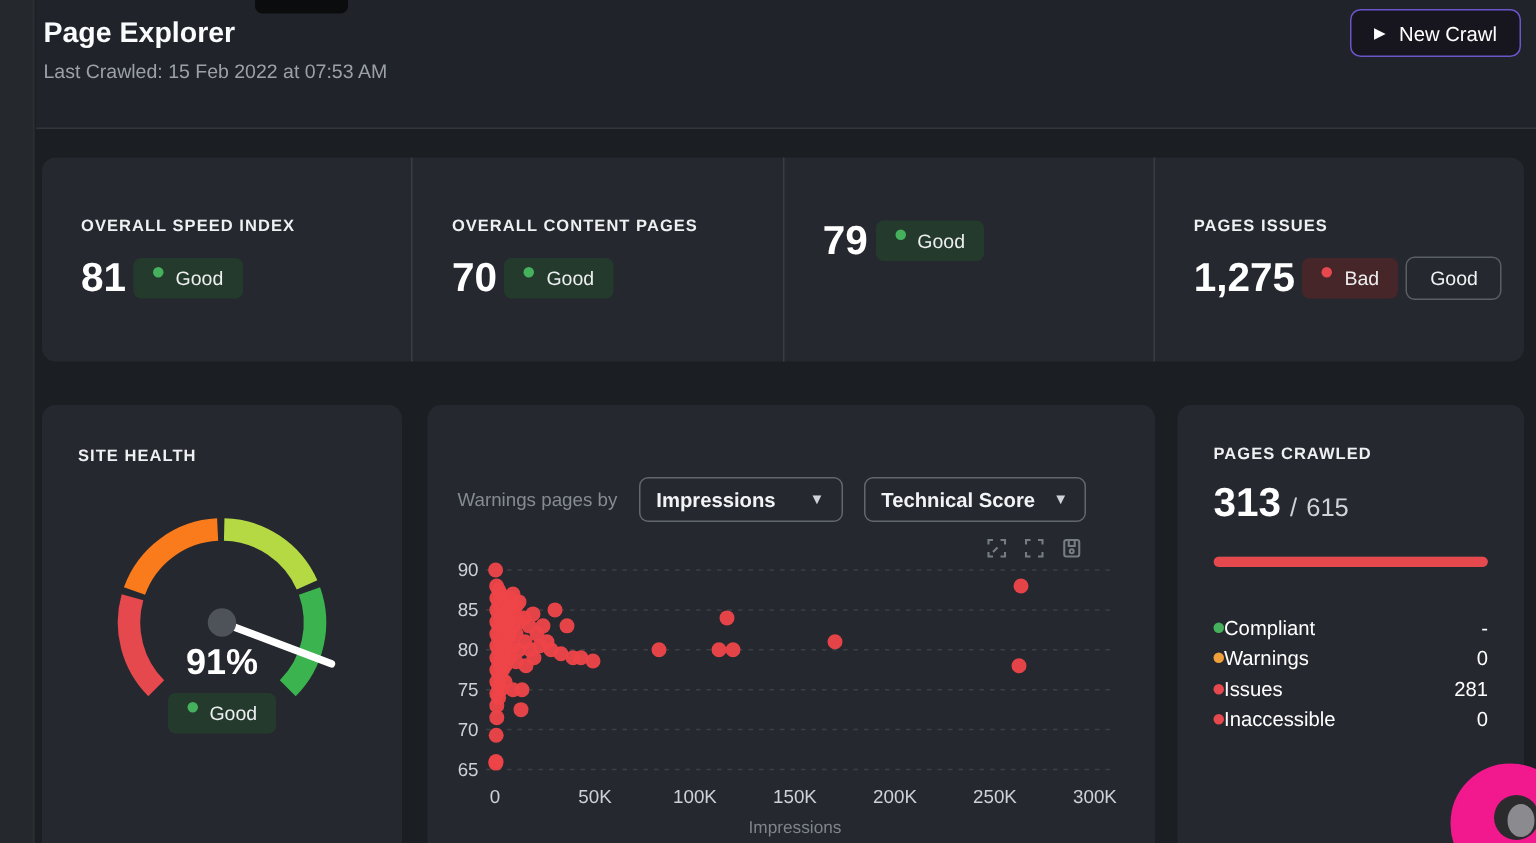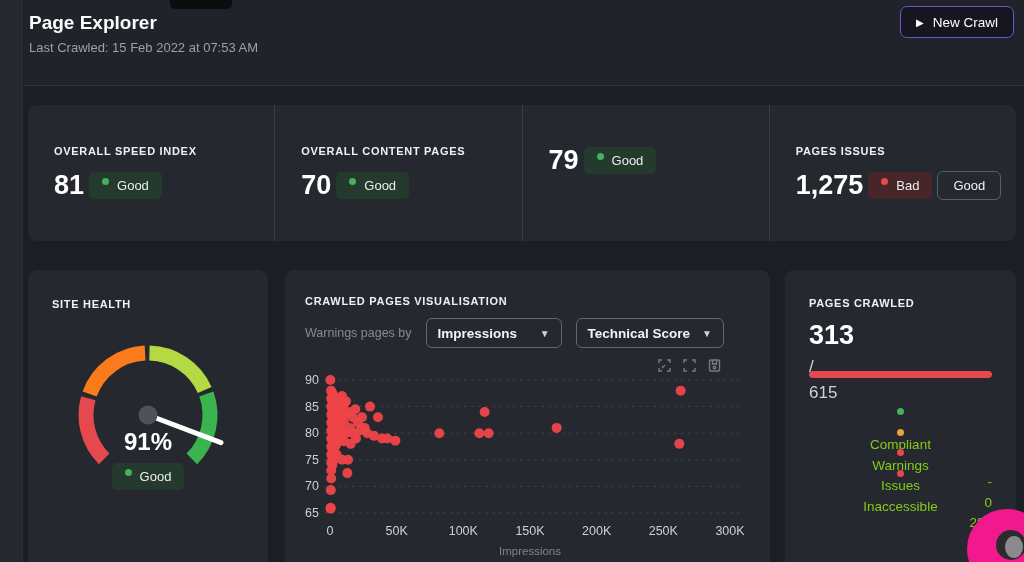--- a/index.html
+++ b/index.html
@@ -74,28 +74,28 @@
   }
   .dropdown .chev { font-size:10px; color:#cfd2d6; }
   .dd1 { min-width:136px; }
   .dd2 { min-width:127px; }
   .toolbox { position:absolute; right:48px; top:88px; display:flex; gap:10px; }
   .tool-btn { background:none; border:none; cursor:pointer; padding:0; line-height:0; }
   .tool-btn svg { stroke:#767c84; fill:none; stroke-width:1.4; }
   
   .pages-card { left:785px; top:270px; width:231px; height:320px; }
   .pages-card .card-title { position:absolute; left:24px; top:27px; }
-  .pages-count-row { position:absolute; left:24px; top:50px; display:flex; align-items:baseline; gap:6px;flex-direction:column; }
+  .pages-count-row { position:absolute; left:24px; top:50px; display:flex; align-items:baseline; gap:6px; }
   .pages-count { font-size:27px; font-weight:700; color:#ffffff; }
   .pages-total { font-size:17px; color:#cfd3d6; }
   .progress-track { position:absolute; left:24px; top:101px; width:183px; height:7px;
     border-radius:3.5px; background:#3a3d43; overflow:hidden; }
   .progress-fill { height:100%; border-radius:3.5px; }
   .legend { position:absolute; left:24px; top:138px; width:183px; }
-  .legend-row { display:flex; align-items:center; gap:22px; height:20.5px; font-size:13.5px; color:#84cc16;flex-direction:column; }
+  .legend-row { display:flex; align-items:center; gap:0; height:20.5px; font-size:13.5px; color:#ffffff; }
   .legend-row .dot { width:7px; height:7px; border-radius:50%; flex:none; }
   .legend-row .legend-value { margin-left:auto; }
   
   .avatar {
     position:absolute; left:967px; top:509px; width:80px; height:80px;
     border-radius:50%; background:#f2188d; overflow:hidden; cursor:pointer;
     border:2px solid #f2188d;
   }
   .avatar svg { position:absolute; left:0; top:0; }
   text { font-family:"Liberation Sans", sans-serif; }
@@ -173,21 +173,20 @@
   <div class="gauge-value">91%</div>
   <div class="gauge-badge-row">
     <span class="badge good">
       <span class="dot"></span>
       <span>Good</span>
     </span>
   </div>
 </div>
 
 <div class="card viz-card">
-  <span class="card-title">CRAWLED PAGES VISUALISATION</span>
   <div class="viz-controls">
     <span class="viz-filter-label">Warnings pages by</span>
     <div class="dropdown dd1">
       <span>Impressions</span>
       <span class="chev">▼</span>
     </div>
     <div class="dropdown dd2">
       <span>Technical Score</span>
       <span class="chev">▼</span>
     </div>

